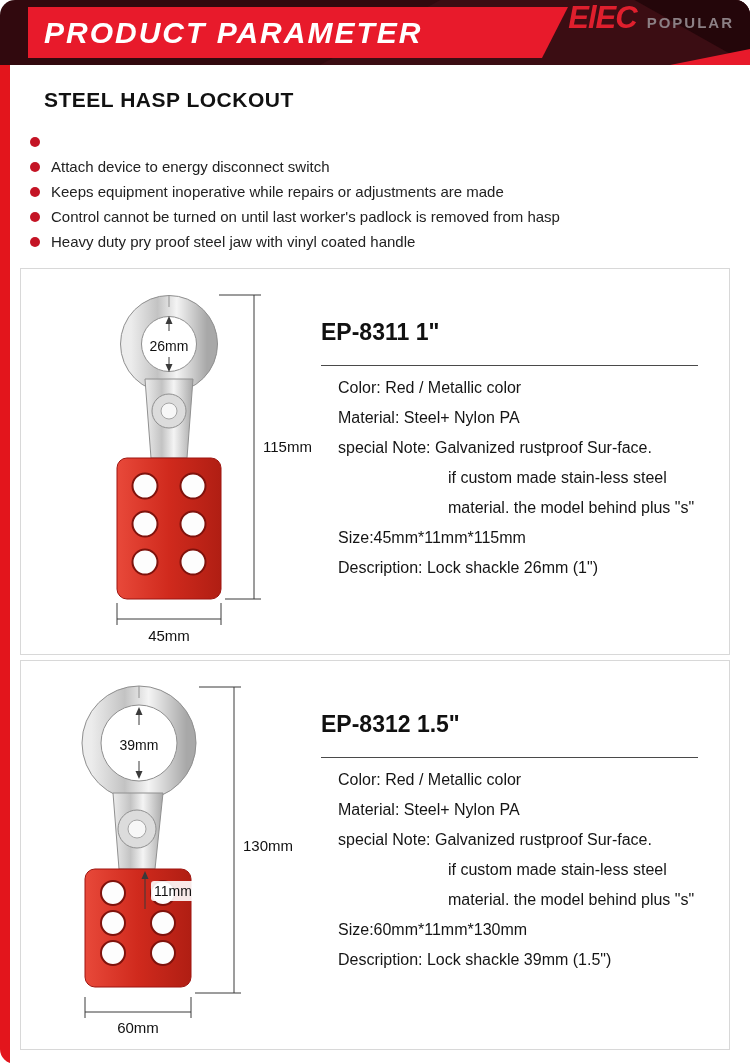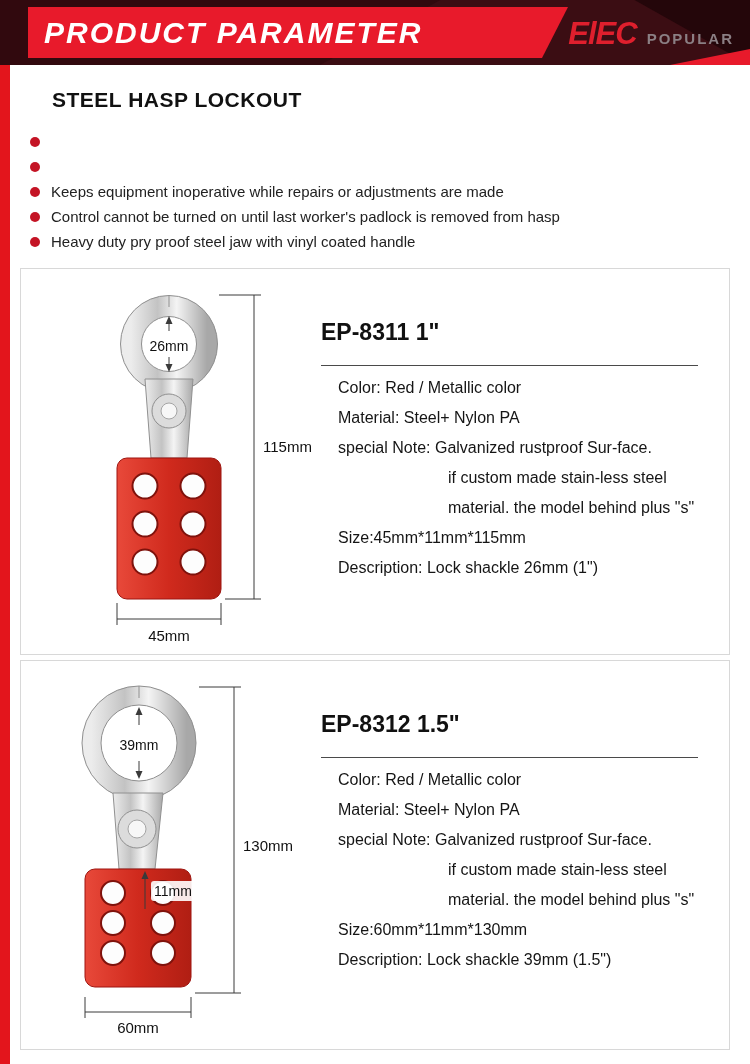--- a/index.html
+++ b/index.html
@@ -1,37 +1,37 @@
 <!DOCTYPE html>
 <html><head>
 <meta charset="utf-8">
 <style>
   * { margin:0; padding:0; box-sizing:border-box; }
   html,body { background:#ffffff; }
   body { font-family:"Liberation Sans", sans-serif; color:#111; }
-  .page { position:relative; width:750px; height:1064px; background:#fff; overflow:hidden; margin:0 auto; }
+  .page { position:relative; width:750px; height:1064px; background:#fff; overflow:hidden; margin:0 auto;border-radius:15px; }
 
   
   .header { position:absolute; left:0; top:0; width:750px; height:65px; background:#31090e; overflow:hidden; }
   .facet1 { position:absolute; right:0; top:0; width:430px; height:65px; background:#3b0d13; clip-path:polygon(28% 0,100% 0,100% 100%,0 100%); }
   .facet2 { position:absolute; right:0; top:0; width:210px; height:65px; background:#24060a; clip-path:polygon(45% 0,100% 0,100% 100%); }
   .red-tail { position:absolute; right:0; bottom:0; width:80px; height:16px; background:#e81a2b; clip-path:polygon(100% 0,100% 100%,0 100%); }
   .banner { position:absolute; left:28px; top:7px; width:540px; height:51px; background:#e81a2b;
             clip-path:polygon(0 0,100% 0,calc(100% - 26px) 100%,0 100%);
             display:flex; align-items:center; padding-left:16px; }
   .banner-title { color:#fff; font-size:30px; font-weight:bold; font-style:italic; letter-spacing:2px; white-space:nowrap; }
-  .logo { position:absolute; right:16px; top:18px; display:flex; align-items:baseline; }
+  .logo { position:absolute; right:16px; top:2px; display:flex; align-items:baseline; }
   .logo-elec { color:#df1f2d; font-size:31px; font-weight:bold; font-style:italic; letter-spacing:-1px; line-height:1; }
   .logo-popular { color:#8b7f84; font-size:15px; font-weight:bold; letter-spacing:2px; margin-left:10px; }
 
   
   .left-strip { position:absolute; left:0; top:65px; width:10px; height:999px; background:#e3151c; }
 
   
-  .page-title { position:absolute; left:52px; top:88px; font-size:21px; font-weight:bold; color:#111; letter-spacing:.5px; }
+  .page-title { position:absolute; left:44px; top:88px; font-size:21px; font-weight:bold; color:#111; letter-spacing:.5px; }
   .bullets { position:absolute; left:30px; top:129px; width:690px; }
   .bullet-row { display:flex; align-items:center; height:25px; }
   .dot { width:10px; height:10px; border-radius:50%; background:#c41425; margin-right:11px; flex:0 0 auto; }
   .bullet-text { font-size:15px; color:#222; white-space:nowrap; }
 
   
   .product-box { position:absolute; left:20px; width:710px; border:1px solid #d8d8d8; background:#fff; }
   #box1 { top:268px; height:387px; }
   #box2 { top:660px; height:390px; }
   .hasp-svg { position:absolute; left:28px; top:12px; }
@@ -67,20 +67,21 @@
   <div class="left-strip"></div>
 
   <div class="page-title">STEEL HASP LOCKOUT</div>
 
   <div class="bullets">
     <div class="bullet-row">
       <span class="dot"></span>
     </div>
     <div class="bullet-row">
       <span class="dot"></span>
+      <span class="bullet-text">Attach device to energy disconnect switch</span>
     </div>
     <div class="bullet-row">
       <span class="dot"></span>
       <span class="bullet-text">Keeps equipment inoperative while repairs or adjustments are made</span>
     </div>
     <div class="bullet-row">
       <span class="dot"></span>
       <span class="bullet-text">Control cannot be turned on until last worker's padlock is removed from hasp</span>
     </div>
     <div class="bullet-row">

